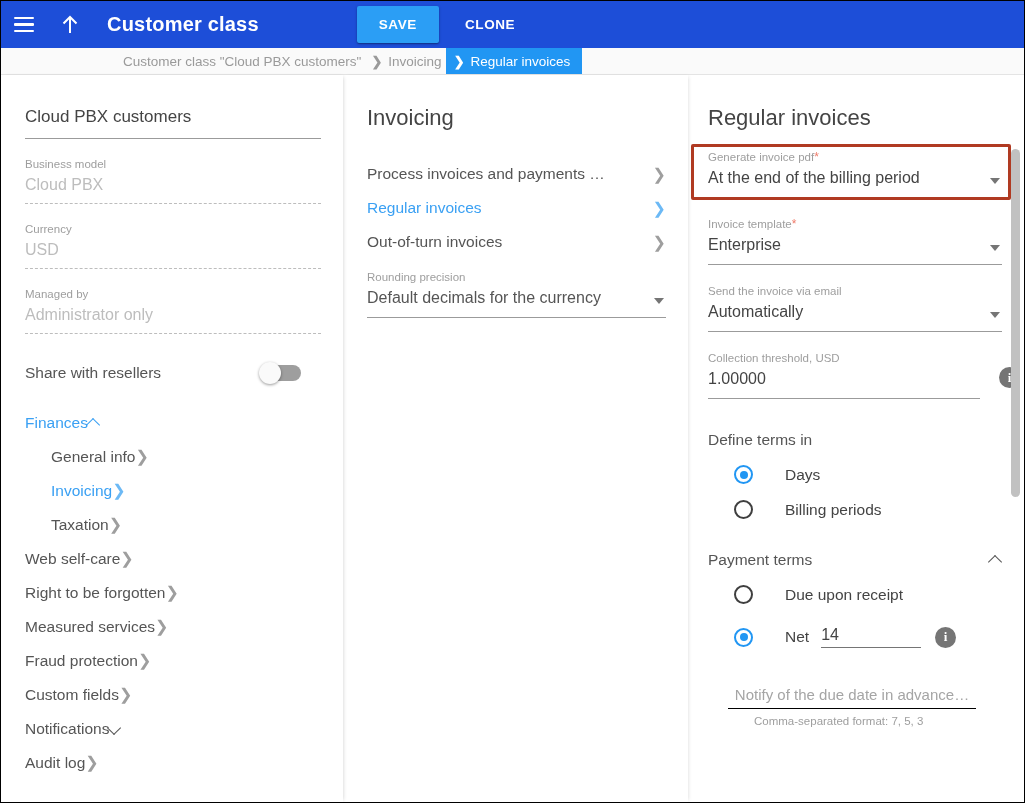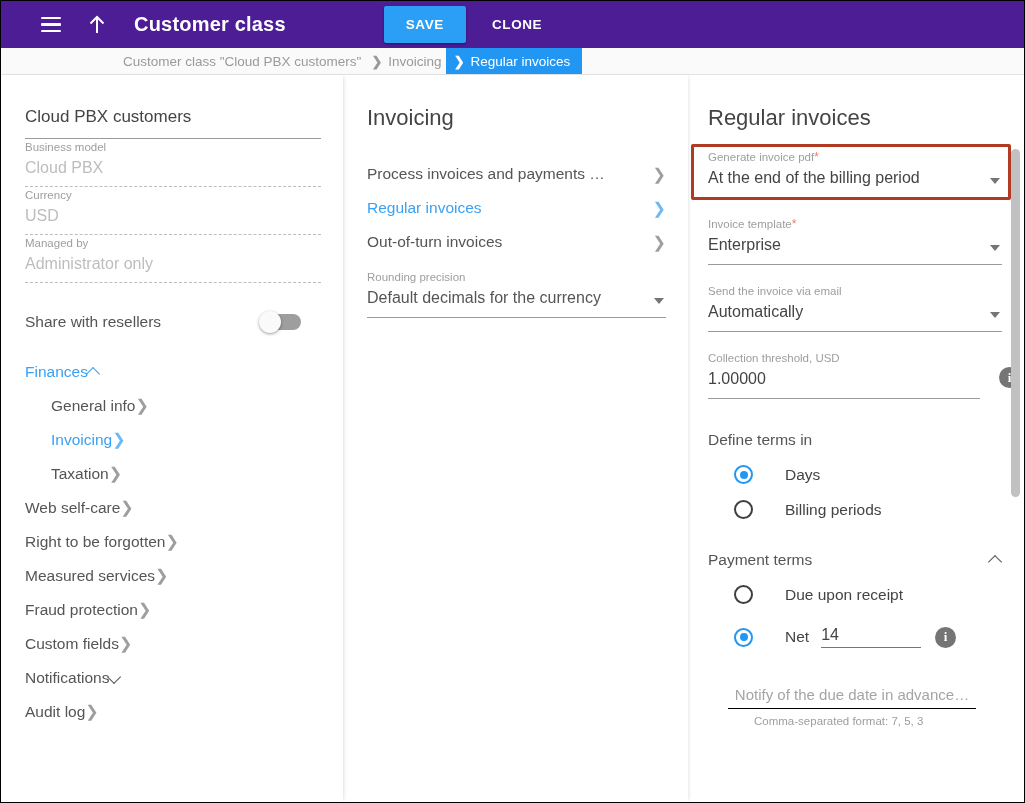--- a/index.html
+++ b/index.html
@@ -13,22 +13,22 @@
     position: relative;
     width: 1025px; height: 803px;
     border: 1px solid #000;
     background: #fff;
     overflow: hidden;
   }
 
   
   .topbar {
     position: absolute; left: 0; top: 0; right: 0; height: 47px;
-    background: #4c1d95;
-    display: flex; align-items: center; padding-left: 27px;
+    background: #1d4ed8;
+    display: flex; align-items: center;
   }
   .icon-btn {
     width: 46px; height: 47px;
     display: flex; align-items: center; justify-content: center;
     cursor: pointer;
   }
   .hamburger { width: 20px; height: 15px; position: relative; }
   .hamburger i {
     position: absolute; left: 0; width: 20px; height: 2.4px;
     background: #fff; border-radius: 1px; display:block;
@@ -87,21 +87,21 @@
   .col-left  { width: 342px; box-shadow: 2px 0 4px -2px rgba(0,0,0,.20); z-index: 3; }
   .col-mid   { width: 345px; box-shadow: 2px 0 4px -2px rgba(0,0,0,.16); z-index: 2; }
   .col-right { width: 336px; z-index: 1; }
 
   
   .lc-pad { padding: 32px 22px 0 24px; }
   .lc-title {
     font-size: 17px; color: #444; padding-bottom: 11px;
     border-bottom: 1px solid #9b9b9b;
   }
-  .field-ro { padding-bottom: 6px; border-bottom: 1px dashed #bdbdbd; }
+  .field-ro { margin-top: 17px; padding-bottom: 6px; border-bottom: 1px dashed #bdbdbd; }
   .field-ro .lbl { font-size: 11.5px; color: #9e9e9e; line-height: 16px; }
   .field-ro .val { font-size: 16px; color: #bdbdbd; line-height: 25px; }
 
   .toggle-row {
     margin-top: 30px; display: flex; align-items: center;
     justify-content: space-between; padding-right: 20px;
   }
   .toggle-row .t-label { font-size: 15.5px; color: #555; }
   .switch {
     width: 40px; height: 16px; background: #9e9e9e; border-radius: 8px;

